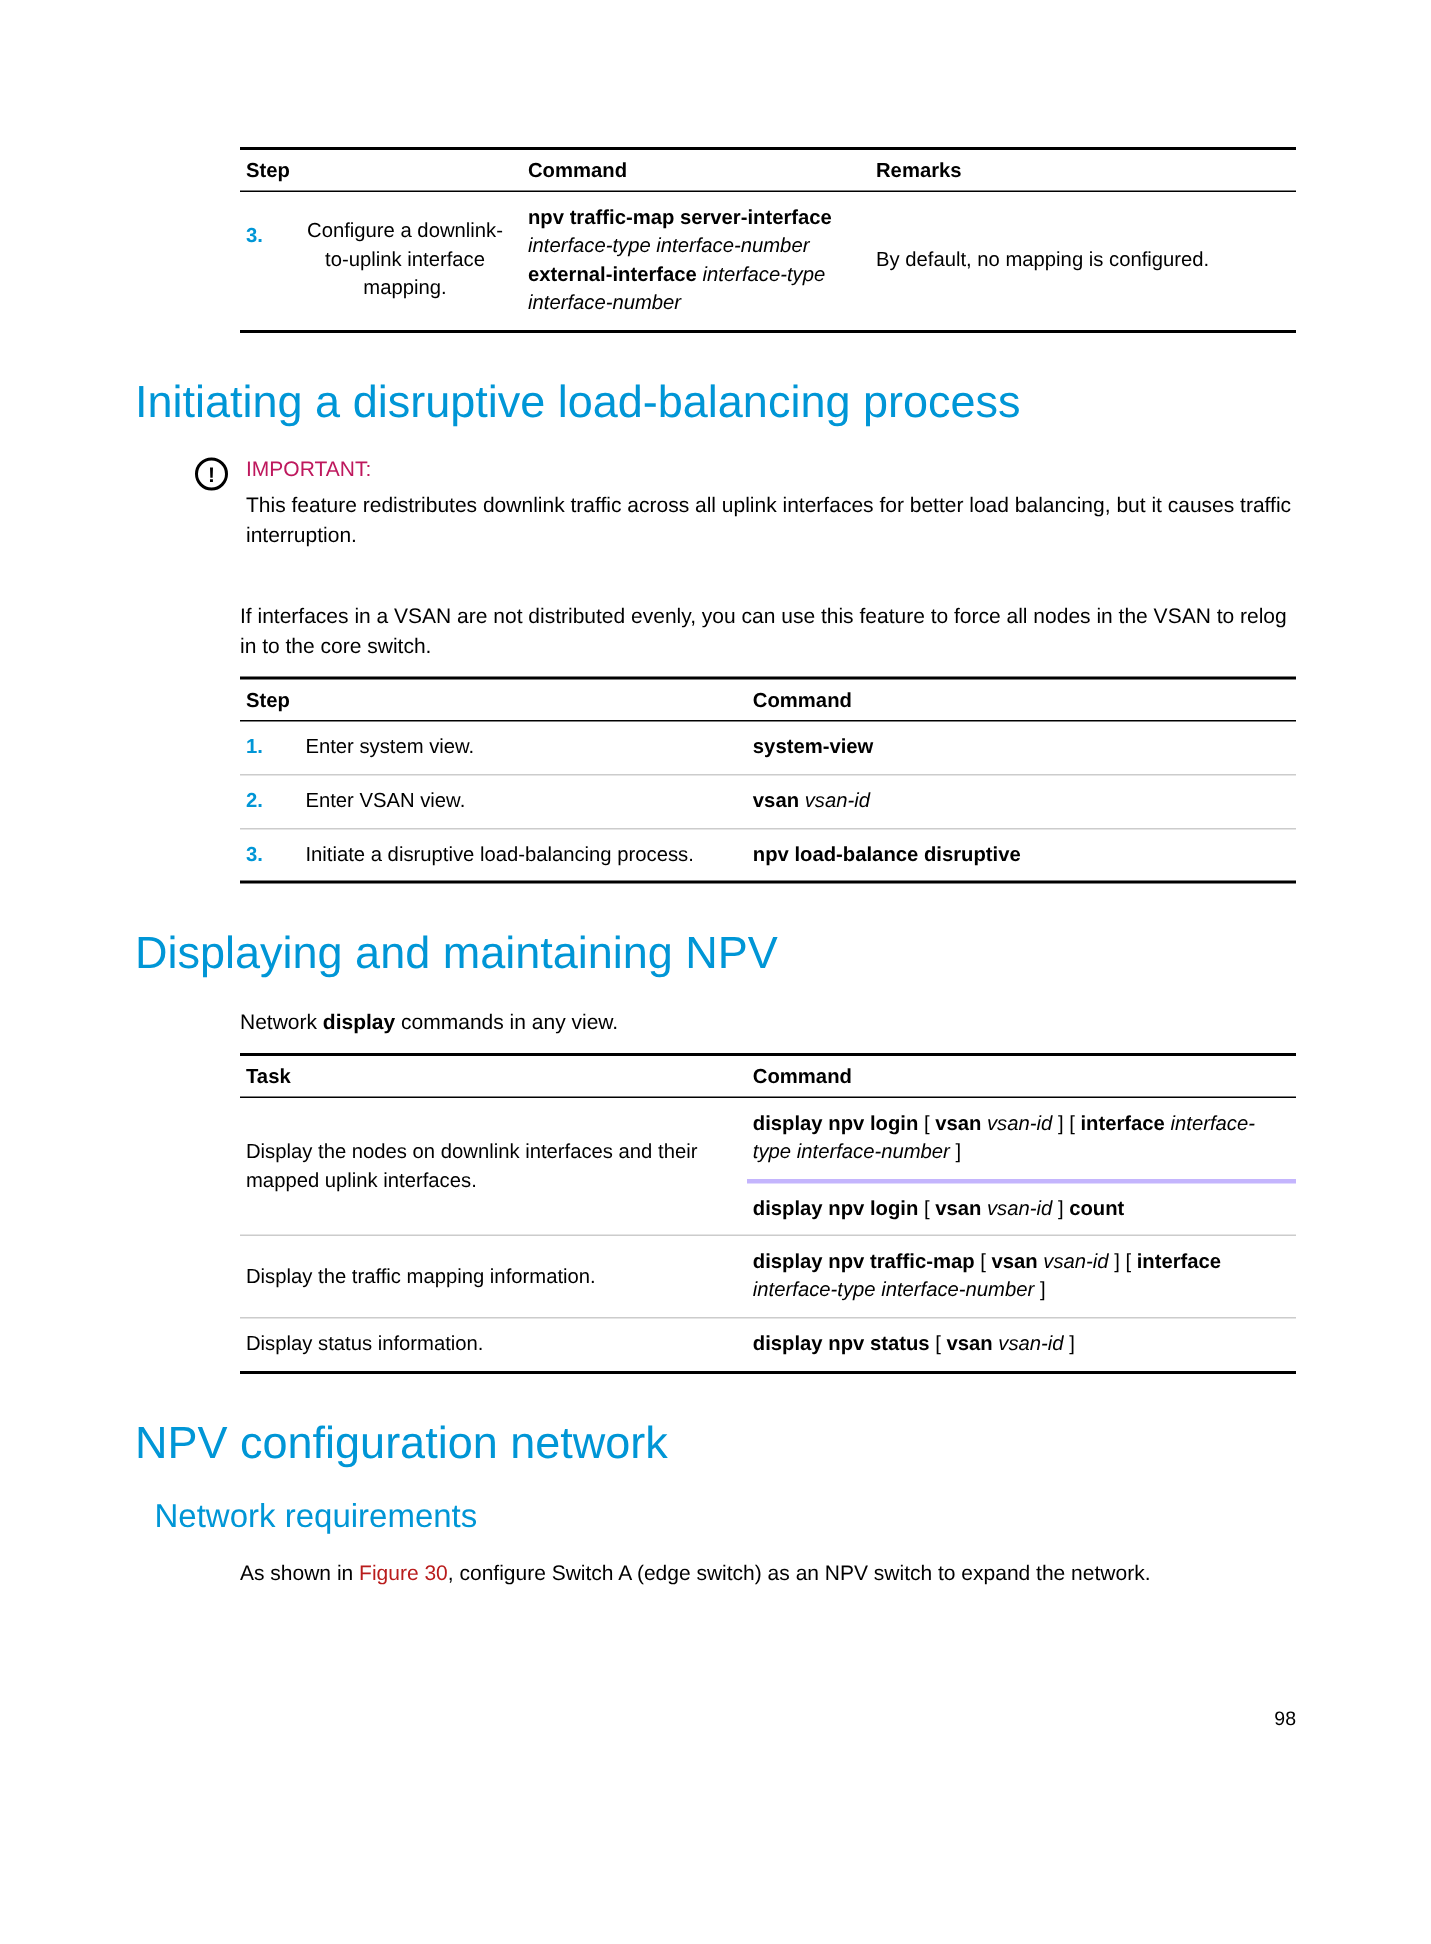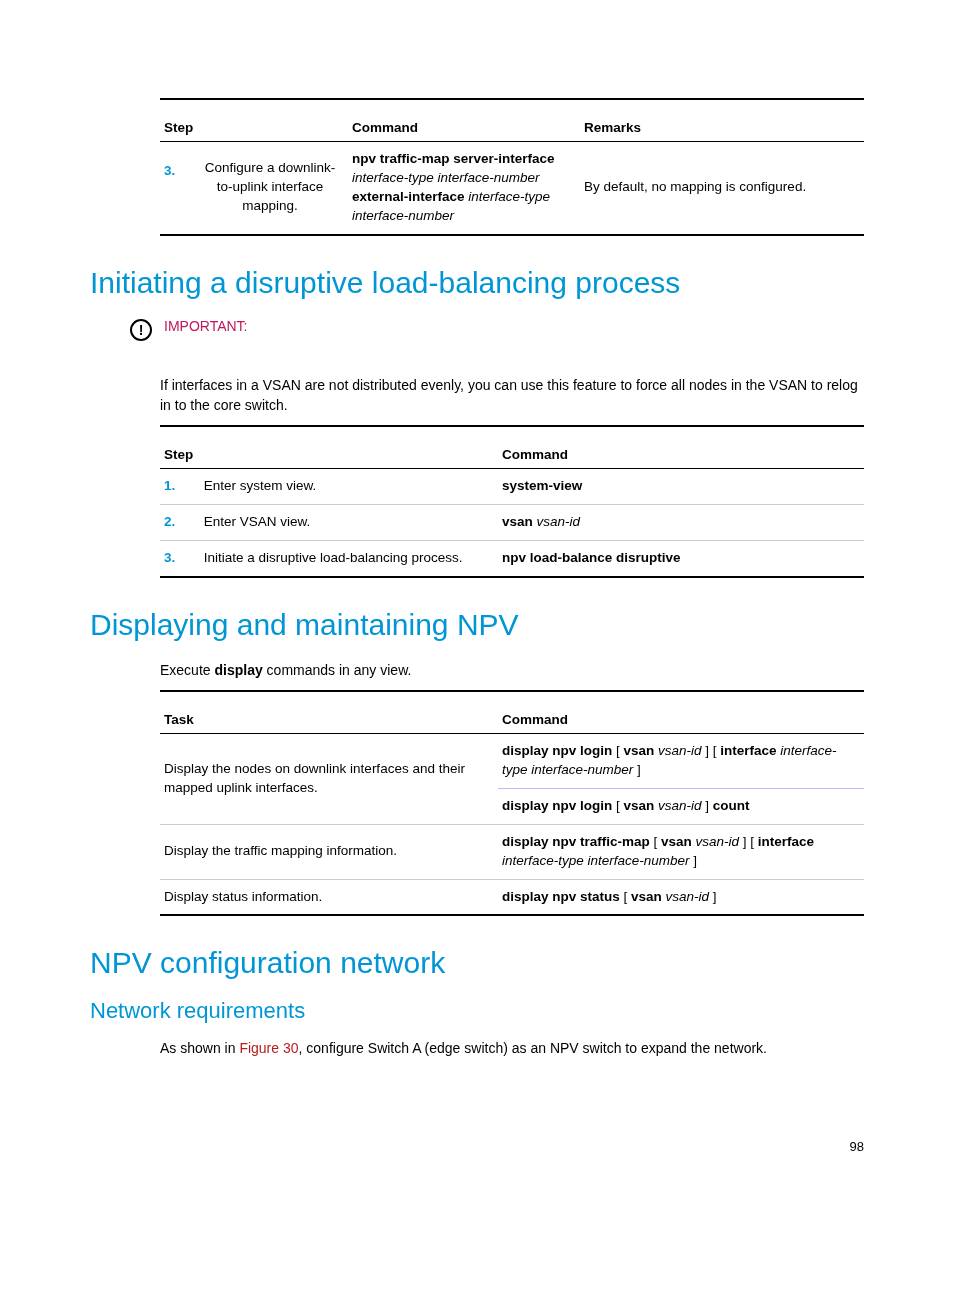--- a/index.html
+++ b/index.html
@@ -18,28 +18,28 @@
     font-weight: 300;
     font-size: 30px;
     color: #0096d6;
     margin: 30px 0 18px 0;
   }
   h2 {
     font-family: Arial, Helvetica, sans-serif;
     font-weight: 300;
     font-size: 22px;
     color: #0096d6;
-    margin: 16px 0 14px 0;
+    margin: 16px 0 14px 13px;
   }
   p { margin: 10px 0; line-height: 1.45; }
   table { border-collapse: collapse; width: 100%; margin: 8px 0 20px 0; }
   thead tr { border-top: 2px solid #000; border-bottom: 1px solid #000; }
   tbody tr { border-bottom: 1px solid #ccc; }
   tbody tr:last-child { border-bottom: 2px solid #000; }
-  th { text-align: left; font-weight: bold; padding: 20px 8px 6px 4px; font-size: 13.5px; margin-left: 42px; }
+  th { text-align: left; font-weight: bold; padding: 6px 8px 6px 4px; font-size: 13.5px; margin-left: 42px; }
   td { text-align: left; padding: 8px 8px 8px 4px; vertical-align: middle; font-size: 13.5px; line-height:1.4; }
   .stepnum { font-weight: bold; color: #0096d6; display:inline-block; width:22px; vertical-align:top;}
   .bold { font-weight: bold; }
   .italic { font-style: italic; }
   .important-row { display:flex; align-items:flex-start; }
   .important-icon {
     width:18px; height:18px; border:2px solid #000; border-radius:50%;
     display:flex; align-items:center; justify-content:center;
     font-weight:bold; font-size:14px; margin-right:12px; flex-shrink:0; margin-top:1px;
     line-height:1;
@@ -77,20 +77,21 @@
 </table>
 </div>
 
 <h1>Initiating a disruptive load-balancing process</h1>
 
 <div class="content-block">
   <div class="important-row" style="margin-left:-30px;">
     <div class="important-icon">!</div>
     <div>
       <div class="important-label">IMPORTANT:</div>
+      <div style="margin-top:6px;line-height:1.45;">This feature redistributes downlink traffic across all uplink interfaces for better load balancing, but it causes traffic interruption.</div>
     </div>
   </div>
 
   <p style="margin-top:34px;">If interfaces in a VSAN are not distributed evenly, you can use this feature to force all nodes in the VSAN to relog in to the core switch.</p>
 
   <table>
     <thead>
       <tr>
         <th colspan="2" style="width:48%">Step</th>
         <th>Command</th>
@@ -113,39 +114,39 @@
         <td><span class="bold">npv load-balance disruptive</span></td>
       </tr>
     </tbody>
   </table>
 </div>
 
 <h1>Displaying and maintaining NPV</h1>
 
 <div class="content-block">
   <p>
-    <span>Execute </span><span class="bold">display</span><span> commands in any view.</span>
+    <span>Network </span><span class="bold">display</span><span> commands in any view.</span>
   </p>
 
   <table>
     <thead>
       <tr>
         <th style="width:48%;">Task</th>
         <th>Command</th>
       </tr>
     </thead>
     <tbody>
       <tr style="border-bottom:1px solid #ccc;">
         <td rowspan="2">Display the nodes on downlink interfaces and their mapped uplink interfaces.</td>
         <td>
           <span class="bold">display npv login</span><span> [ </span><span class="bold">vsan</span> <span class="italic">vsan-id</span><span> ] [ </span><span class="bold">interface</span> <span class="italic">interface-type interface-number</span><span> ]</span>
         </td>
       </tr>
       <tr class="sub-row">
-        <td style="border-top:1px solid #c4b5fd;">
+        <td style="border-top:3px solid #c4b5fd;">
           <span class="bold">display npv login</span><span> [ </span><span class="bold">vsan</span> <span class="italic">vsan-id</span><span> ] </span><span class="bold">count</span>
         </td>
       </tr>
       <tr>
         <td>Display the traffic mapping information.</td>
         <td>
           <span class="bold">display npv traffic-map</span><span> [ </span><span class="bold">vsan</span> <span class="italic">vsan-id</span><span> ] [ </span><span class="bold">interface</span> <span class="italic">interface-type interface-number</span><span> ]</span>
         </td>
       </tr>
       <tr>

